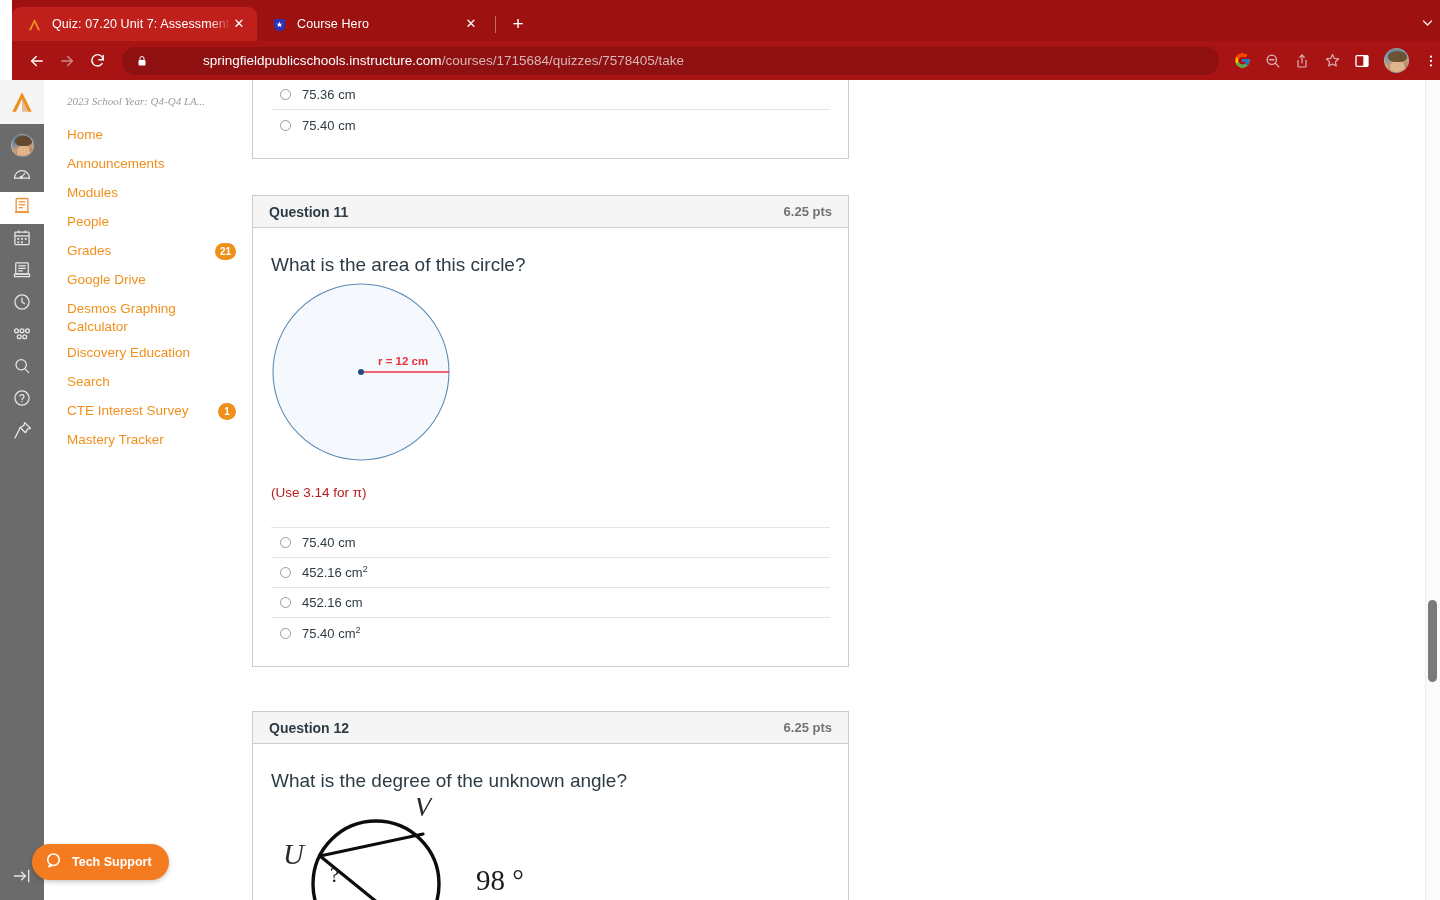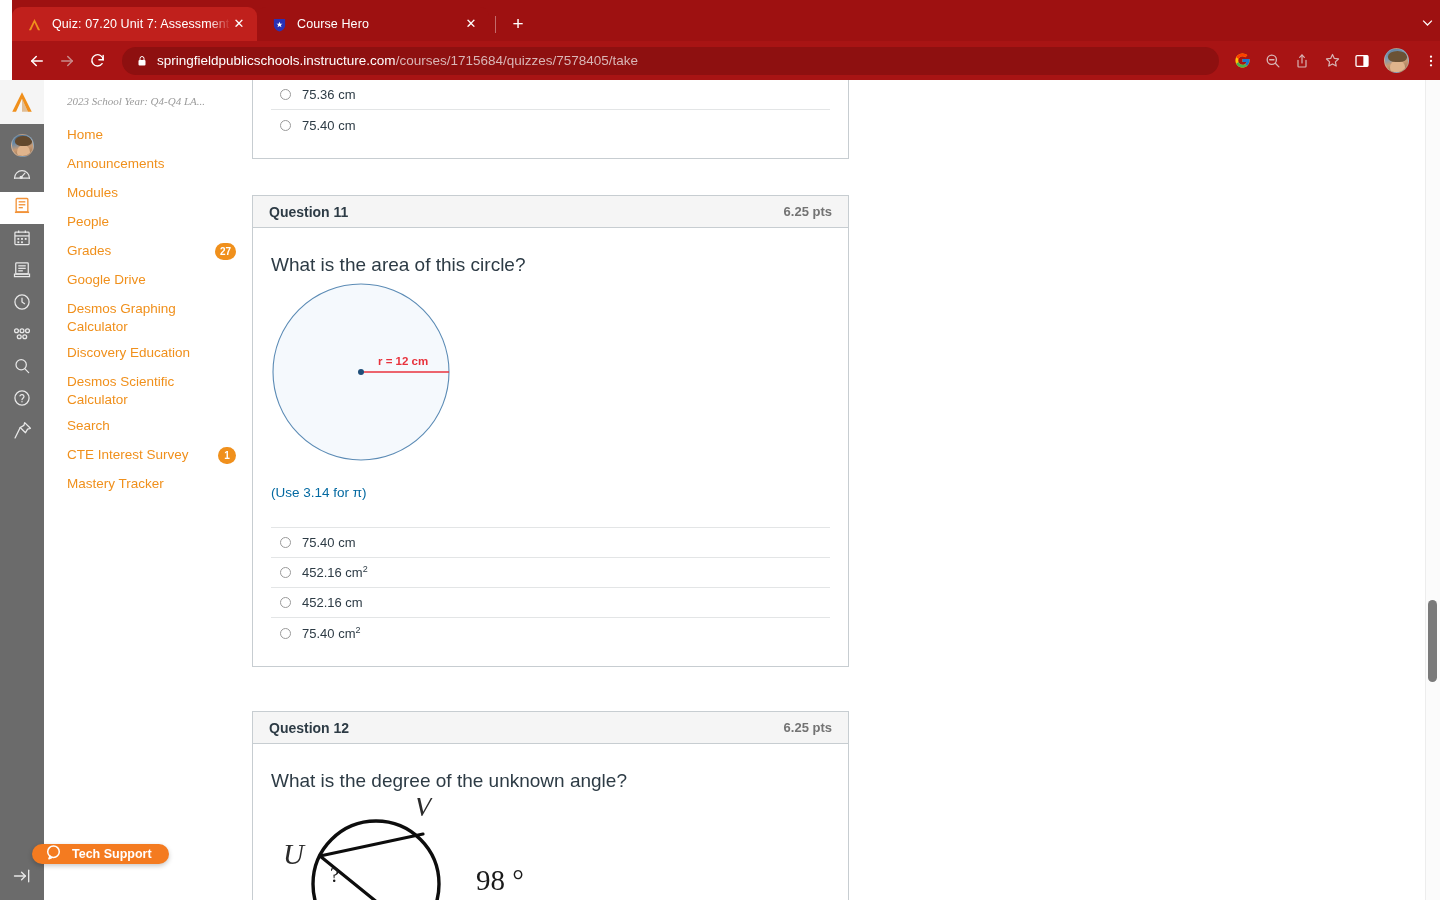--- a/index.html
+++ b/index.html
@@ -62,21 +62,21 @@
   }
   .tb-btn {
     width: 30px; height: 30px; flex: none;
     display: flex; align-items: center; justify-content: center;
     color: #f4dada;
   }
   #nav-back { margin-left: 10px; }
   #omnibox {
     flex: 1; height: 28px; background: #8e1010; border-radius: 14px;
     display: flex; align-items: center; margin: 0 8px 0 10px;
-    padding: 0 14px; overflow: hidden;
+    padding: 0 14px; overflow: hidden; gap: 46px;
   }
   #lock-icon { margin-right: 9px; flex: none; display:flex; }
   #url-text {
     font-size: 13.5px; color: #d9b6b6; white-space: nowrap; overflow: hidden;
   }
   #url-text .host { color: #ffffff; font-weight: 500; }
   #toolbar-right { display: flex; align-items: center; padding-right: 6px; }
   #avatar-btn {
     width: 25px; height: 25px; border-radius: 50%; flex: none;
     margin: 0 7px; overflow: hidden;
@@ -144,22 +144,22 @@
   .cn-label {
     font-size: 13.5px; color: #f0901c; line-height: 18px; flex: 1;
     padding-right: 6px;
   }
   .cn-badge {
     background: #f0901c; color: #fff; font-size: 10px; font-weight: 700;
     border-radius: 9px; min-width: 18px; height: 17px; line-height: 17px;
     text-align: center; padding: 0 5px; flex: none; margin-top: 1px;
   }
   #tech-support {
-    position: absolute; left: 32px; bottom: 36px;
-    background: #f47b20; border-radius: 22px; height: 20px;
+    position: absolute; left: 32px; bottom: 20px;
+    background: #f47b20; border-radius: 22px; height: 36px;
     display: flex; align-items: center; padding: 0 17px 0 12px;
     box-shadow: 0 2px 5px rgba(0,0,0,.22); z-index: 30;
   }
   #tech-support-label {
     font-size: 12.5px; font-weight: 700; color: #fff; margin-left: 9px;
     white-space: nowrap;
   }
 
   
   #content {
@@ -193,21 +193,21 @@
   
   #partial-question {
     width: 597px; margin-left: 2px;
     border-left: 1px solid #c7cdd1; border-right: 1px solid #c7cdd1;
     border-bottom: 1px solid #c7cdd1; background: #fff;
     padding: 0 18px 18px 18px;
   }
 
   
   #circle-figure { margin-top: 6px; }
-  #use-pi { font-size: 13.5px; color: #0369a1; margin-top: 6px; }
+  #use-pi { font-size: 13.5px; color: #b91c1c; margin-top: 6px; }
 
   
   #scroll-track {
     position: absolute; top: 80px; right: 0; width: 15px; height: 820px;
     background: #fbfbfb; border-left: 1px solid #ededed;
   }
   #scroll-thumb {
     position: absolute; top: 520px; right: 3px; width: 9px; height: 82px;
     background: #7a7a7a; border-radius: 5px;
   }
@@ -457,33 +457,30 @@
     <span class="cn-label">Announcements</span>
   </div>
   <div class="cn-item">
     <span class="cn-label">Modules</span>
   </div>
   <div class="cn-item">
     <span class="cn-label">People</span>
   </div>
   <div class="cn-item">
     <span class="cn-label">Grades</span>
-    <span class="cn-badge">27</span>
+    <span class="cn-badge">21</span>
   </div>
   <div class="cn-item">
     <span class="cn-label">Google Drive</span>
   </div>
   <div class="cn-item">
     <span class="cn-label">Desmos Graphing Calculator</span>
   </div>
   <div class="cn-item">
     <span class="cn-label">Discovery Education</span>
-  </div>
-  <div class="cn-item">
-    <span class="cn-label">Desmos Scientific Calculator</span>
   </div>
   <div class="cn-item">
     <span class="cn-label">Search</span>
   </div>
   <div class="cn-item">
     <span class="cn-label">CTE Interest Survey</span>
     <span class="cn-badge">1</span>
   </div>
   <div class="cn-item">
     <span class="cn-label">Mastery Tracker</span>

